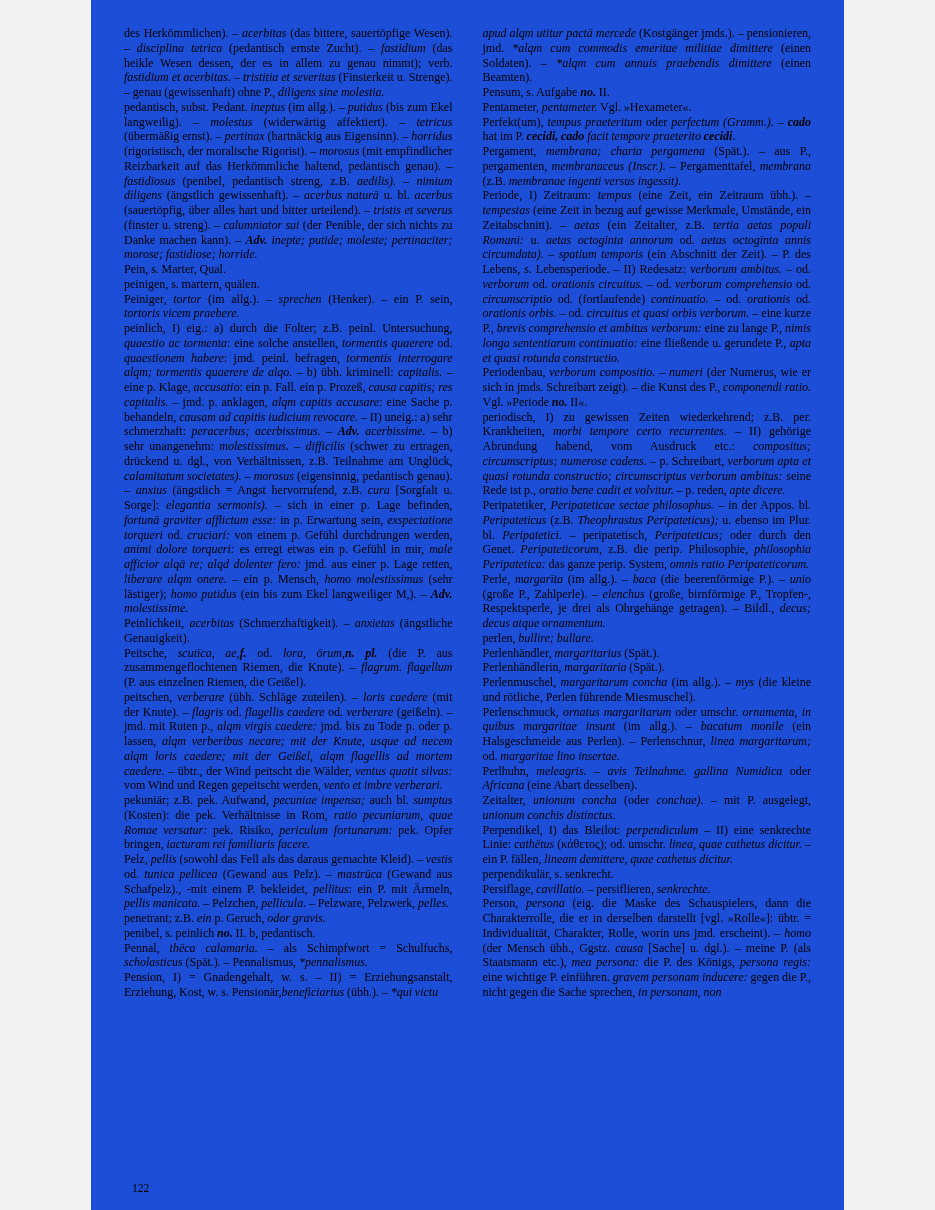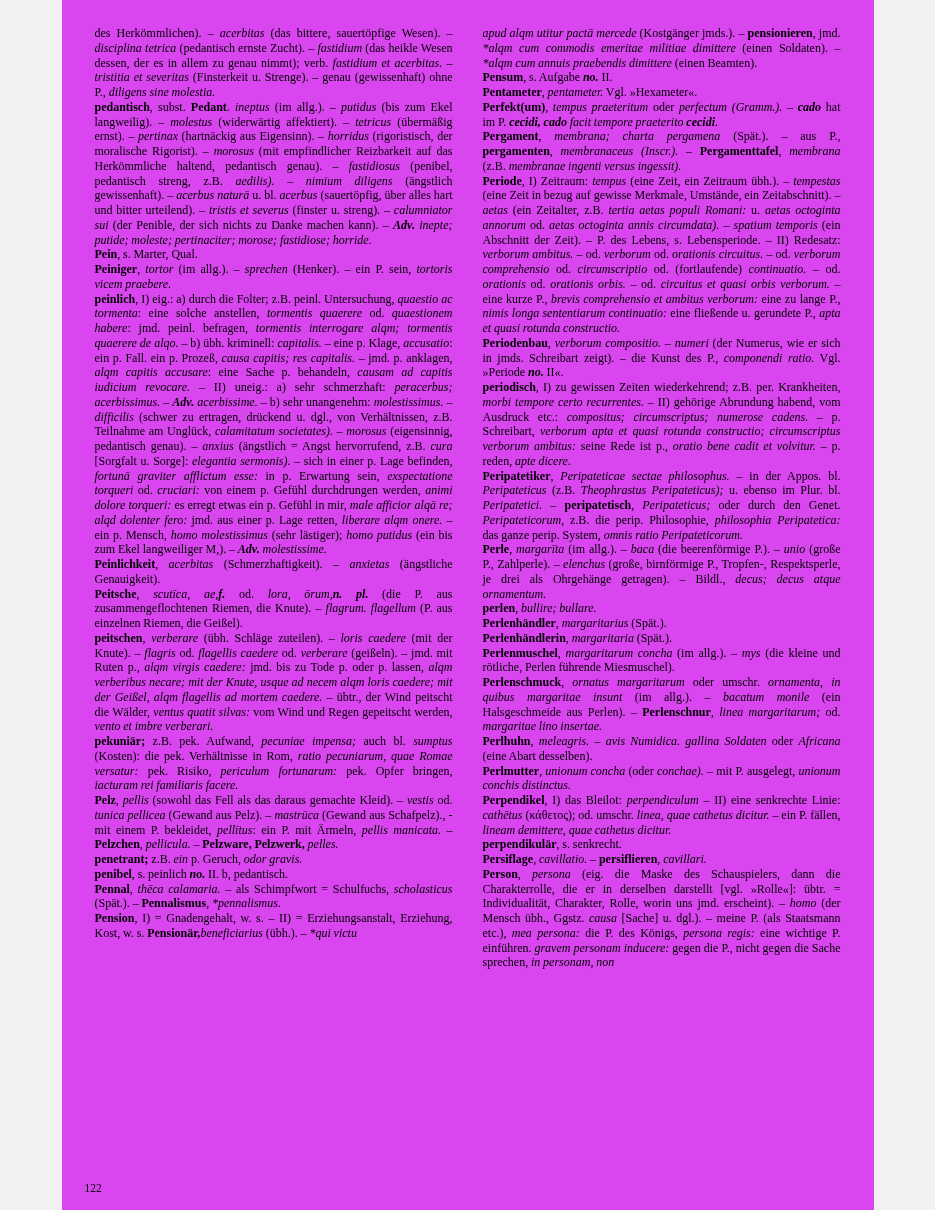--- a/index.html
+++ b/index.html
@@ -1,19 +1,19 @@
 <!DOCTYPE html>
 <html lang="de"><head>
 <meta charset="utf-8">
 <style>
   html,body { margin:0; padding:0; background:#f2f2f2; }
   .page {
     position:relative;
-    width:812px; height:1210px;
-    background:#d946ef;
+    width:753px; height:1210px;
+    background:#1d4ed8;
     font-family:"Liberation Serif","DejaVu Serif",serif;
     color:#000;
     overflow:hidden;
     margin:0 auto;
   }
   .columns {
     display:flex;
     gap:30px;
     padding:26px 33px 0 33px;
   }
@@ -22,38 +22,39 @@
     font-size:12px;
     line-height:14.75px;
     text-align:justify;
     hyphens:auto;
     -webkit-hyphens:auto;
     word-spacing:-0.2px;
   }
   p.entry { margin:0; padding:0; }
   .s-r { font-style:normal; font-weight:normal; }
   .s-i { font-style:italic; }
-  .s-b { font-weight:bold; }
+  .s-b { font-weight:normal; }
   .s-bi { font-weight:bold; font-style:italic;margin-top:10px; }
   .page-number {
     position:absolute;
-    left:23px;
+    left:41px;
     bottom:16px;
     font-size:11.5px;
   }
 </style>
 </head>
 <body>
 
 <div class="page">
   <div class="columns">
     <div class="column" id="col-left">
         <p class="entry"><span class="s-r">des Herkömmlichen). – </span><span class="s-i">acerbitas</span><span class="s-r"> (das bittere, sauertöpfige Wesen). – </span><span class="s-i">disciplina tetrica</span><span class="s-r"> (pedantisch ernste Zucht). – </span><span class="s-i">fastidium</span><span class="s-r"> (das heikle Wesen dessen, der es in allem zu genau nimmt); verb. </span><span class="s-i">fastidium et acerbitas.</span><span class="s-r"> – </span><span class="s-i">tristitia et severitas</span><span class="s-r"> (Finsterkeit u. Strenge). – genau (gewissenhaft) ohne P., </span><span class="s-i">diligens sine molestia.</span></p>
         <p class="entry"><span class="s-b">pedantisch</span><span class="s-r">, subst. </span><span class="s-b">Pedant</span><span class="s-r">. </span><span class="s-i">ineptus</span><span class="s-r"> (im allg.). – </span><span class="s-i">putidus</span><span class="s-r"> (bis zum Ekel langweilig). – </span><span class="s-i">molestus</span><span class="s-r"> (widerwärtig affektiert). – </span><span class="s-i">tetricus</span><span class="s-r"> (übermäßig ernst). – </span><span class="s-i">pertinax</span><span class="s-r"> (hartnäckig aus Eigensinn). – </span><span class="s-i">horridus</span><span class="s-r"> (rigoristisch, der moralische Rigorist). – </span><span class="s-i">morosus</span><span class="s-r"> (mit empfindlicher Reizbarkeit auf das Herkömmliche haltend, pedantisch genau). – </span><span class="s-i">fastidiosus</span><span class="s-r"> (penibel, pedantisch streng, z.B. </span><span class="s-i">aedilis).</span><span class="s-r"> – </span><span class="s-i">nimium diligens</span><span class="s-r"> (ängstlich gewissenhaft). – </span><span class="s-i">acerbus naturā</span><span class="s-r"> u. bl. </span><span class="s-i">acerbus</span><span class="s-r"> (sauertöpfig, über alles hart und bitter urteilend). – </span><span class="s-i">tristis et severus</span><span class="s-r"> (finster u. streng). – </span><span class="s-i">calumniator sui</span><span class="s-r"> (der Penible, der sich nichts zu Danke machen kann). – </span><span class="s-bi">Adv.</span><span class="s-i"> inepte; putide; moleste; pertinaciter; morose; fastidiose; horride.</span></p>
         <p class="entry"><span class="s-b">Pein</span><span class="s-r">, s. Marter, Qual.</span></p>
+        <p class="entry"><span class="s-b">peinigen</span><span class="s-r">, s. martern, quälen.</span></p>
         <p class="entry"><span class="s-b">Peiniger</span><span class="s-r">, </span><span class="s-i">tortor</span><span class="s-r"> (im allg.). – </span><span class="s-i">sprechen</span><span class="s-r"> (Henker). – ein P. sein, </span><span class="s-i">tortoris vicem praebere.</span></p>
         <p class="entry"><span class="s-b">peinlich</span><span class="s-r">, I) eig.: a) durch die Folter; z.B. peinl. Untersuchung, </span><span class="s-i">quaestio ac tormenta</span><span class="s-r">: eine solche anstellen, </span><span class="s-i">tormentis quaerere</span><span class="s-r"> od. </span><span class="s-i">quaestionem habere</span><span class="s-r">: jmd. peinl. befragen, </span><span class="s-i">tormentis interrogare alqm; tormentis quaerere de alqo.</span><span class="s-r"> – b) übh. kriminell: </span><span class="s-i">capitalis.</span><span class="s-r"> – eine p. Klage, </span><span class="s-i">accusatio</span><span class="s-r">: ein p. Fall. ein p. Prozeß, </span><span class="s-i">causa capitis; res capitalis.</span><span class="s-r"> – jmd. p. anklagen, </span><span class="s-i">alqm capitis accusare</span><span class="s-r">: eine Sache p. behandeln, </span><span class="s-i">causam ad capitis iudicium revocare.</span><span class="s-r"> – II) uneig.: a) sehr schmerzhaft: </span><span class="s-i">peracerbus; acerbissimus.</span><span class="s-r"> – </span><span class="s-bi">Adv.</span><span class="s-i"> acerbissime.</span><span class="s-r"> – b) sehr unangenehm: </span><span class="s-i">molestissimus.</span><span class="s-r"> – </span><span class="s-i">difficilis</span><span class="s-r"> (schwer zu ertragen, drückend u. dgl., von Verhältnissen, z.B. Teilnahme am Unglück, </span><span class="s-i">calamitatum societates).</span><span class="s-r"> – </span><span class="s-i">morosus</span><span class="s-r"> (eigensinnig, pedantisch genau). – </span><span class="s-i">anxius</span><span class="s-r"> (ängstlich = Angst hervorrufend, z.B. </span><span class="s-i">cura</span><span class="s-r"> [Sorgfalt u. Sorge]: </span><span class="s-i">elegantia sermonis).</span><span class="s-r"> – sich in einer p. Lage befinden, </span><span class="s-i">fortunā graviter afflictum esse:</span><span class="s-r"> in p. Erwartung sein, </span><span class="s-i">exspectatione torqueri</span><span class="s-r"> od. </span><span class="s-i">cruciari:</span><span class="s-r"> von einem p. Gefühl durchdrungen werden, </span><span class="s-i">animi dolore torqueri:</span><span class="s-r"> es erregt etwas ein p. Gefühl in mir, </span><span class="s-i">male afficior alqā re; alqd dolenter fero:</span><span class="s-r"> jmd. aus einer p. Lage retten, </span><span class="s-i">liberare alqm onere.</span><span class="s-r"> – ein p. Mensch, </span><span class="s-i">homo molestissimus</span><span class="s-r"> (sehr lästiger); </span><span class="s-i">homo putidus</span><span class="s-r"> (ein bis zum Ekel langweiliger M,). – </span><span class="s-bi">Adv.</span><span class="s-i"> molestissime.</span></p>
         <p class="entry"><span class="s-b">Peinlichkeit</span><span class="s-r">, </span><span class="s-i">acerbitas</span><span class="s-r"> (Schmerzhaftigkeit). – </span><span class="s-i">anxietas</span><span class="s-r"> (ängstliche Genauigkeit).</span></p>
         <p class="entry"><span class="s-b">Peitsche</span><span class="s-r">, </span><span class="s-i">scutīca, ae,</span><span class="s-bi">f.</span><span class="s-r"> od. </span><span class="s-i">lora, ōrum,</span><span class="s-bi">n. pl.</span><span class="s-r"> (die P. aus zusammengeflochtenen Riemen, die Knute). – </span><span class="s-i">flagrum. flagellum</span><span class="s-r"> (P. aus einzelnen Riemen, die Geißel).</span></p>
         <p class="entry"><span class="s-b">peitschen</span><span class="s-r">, </span><span class="s-i">verberare</span><span class="s-r"> (übh. Schläge zuteilen). – </span><span class="s-i">loris caedere</span><span class="s-r"> (mit der Knute). – </span><span class="s-i">flagris</span><span class="s-r"> od. </span><span class="s-i">flagellis caedere</span><span class="s-r"> od. </span><span class="s-i">verberare</span><span class="s-r"> (geißeln). – jmd. mit Ruten p., </span><span class="s-i">alqm virgis caedere:</span><span class="s-r"> jmd. bis zu Tode p. oder p. lassen, </span><span class="s-i">alqm verberibus necare; mit der Knute, usque ad necem alqm loris caedere; mit der Geißel, alqm flagellis ad mortem caedere.</span><span class="s-r"> – übtr., der Wind peitscht die Wälder, </span><span class="s-i">ventus quatit silvas:</span><span class="s-r"> vom Wind und Regen gepeitscht werden, </span><span class="s-i">vento et imbre verberari.</span></p>
         <p class="entry"><span class="s-b">pekuniär;</span><span class="s-r"> z.B. pek. Aufwand, </span><span class="s-i">pecuniae impensa;</span><span class="s-r"> auch bl. </span><span class="s-i">sumptus</span><span class="s-r"> (Kosten): die pek. Verhältnisse in Rom, </span><span class="s-i">ratio pecuniarum, quae Romae versatur:</span><span class="s-r"> pek. Risiko, </span><span class="s-i">periculum fortunarum:</span><span class="s-r"> pek. Opfer bringen, </span><span class="s-i">iacturam rei familiaris facere.</span></p>
         <p class="entry"><span class="s-b">Pelz</span><span class="s-r">, </span><span class="s-i">pellis</span><span class="s-r"> (sowohl das Fell als das daraus gemachte Kleid). – </span><span class="s-i">vestis</span><span class="s-r"> od. </span><span class="s-i">tunica pellicea</span><span class="s-r"> (Gewand aus Pelz). – </span><span class="s-i">mastrūca</span><span class="s-r"> (Gewand aus Schafpelz)., -mit einem P. bekleidet, </span><span class="s-i">pellītus</span><span class="s-r">: ein P. mit Ärmeln, </span><span class="s-i">pellis manicata.</span><span class="s-r"> – </span><span class="s-b">Pelzchen</span><span class="s-r">, </span><span class="s-i">pellicula.</span><span class="s-r"> – </span><span class="s-b">Pelzware, Pelzwerk,</span><span class="s-r"> </span><span class="s-i">pelles.</span></p>
         <p class="entry"><span class="s-b">penetrant;</span><span class="s-r"> z.B. </span><span class="s-i">ein</span><span class="s-r"> p. Geruch, </span><span class="s-i">odor gravis.</span></p>
         <p class="entry"><span class="s-b">penibel</span><span class="s-r">, s. peinlich </span><span class="s-bi">no.</span><span class="s-r"> II. b, pedantisch.</span></p>
         <p class="entry"><span class="s-b">Pennal</span><span class="s-r">, </span><span class="s-i">thēca calamaria.</span><span class="s-r"> – als Schimpfwort = Schulfuchs, </span><span class="s-i">scholasticus</span><span class="s-r"> (Spät.). – </span><span class="s-b">Pennalismus</span><span class="s-r">, </span><span class="s-i">*pennalismus.</span></p>
@@ -68,22 +69,22 @@
         <p class="entry"><span class="s-b">Periode</span><span class="s-r">, I) Zeitraum: </span><span class="s-i">tempus</span><span class="s-r"> (eine Zeit, ein Zeitraum übh.). – </span><span class="s-i">tempestas</span><span class="s-r"> (eine Zeit in bezug auf gewisse Merkmale, Umstände, ein Zeitabschnitt). – </span><span class="s-i">aetas</span><span class="s-r"> (ein Zeitalter, z.B. </span><span class="s-i">tertia aetas populi Romani:</span><span class="s-r"> u. </span><span class="s-i">aetas octoginta annorum</span><span class="s-r"> od. </span><span class="s-i">aetas octoginta annis circumdata).</span><span class="s-r"> – </span><span class="s-i">spatium temporis</span><span class="s-r"> (ein Abschnitt der Zeit). – P. des Lebens, s. Lebensperiode. – II) Redesatz: </span><span class="s-i">verborum ambitus.</span><span class="s-r"> – od. </span><span class="s-i">verborum</span><span class="s-r"> od. </span><span class="s-i">orationis circuitus.</span><span class="s-r"> – od. </span><span class="s-i">verborum comprehensio</span><span class="s-r"> od. </span><span class="s-i">circumscriptio</span><span class="s-r"> od. (fortlaufende) </span><span class="s-i">continuatio.</span><span class="s-r"> – od. </span><span class="s-i">orationis</span><span class="s-r"> od. </span><span class="s-i">orationis orbis.</span><span class="s-r"> – od. </span><span class="s-i">circuitus et quasi orbis verborum.</span><span class="s-r"> – eine kurze P., </span><span class="s-i">brevis comprehensio et ambitus verborum:</span><span class="s-r"> eine zu lange P., </span><span class="s-i">nimis longa sententiarum continuatio:</span><span class="s-r"> eine fließende u. gerundete P., </span><span class="s-i">apta et quasi rotunda constructio.</span></p>
         <p class="entry"><span class="s-b">Periodenbau</span><span class="s-r">, </span><span class="s-i">verborum compositio.</span><span class="s-r"> – </span><span class="s-i">numeri</span><span class="s-r"> (der Numerus, wie er sich in jmds. Schreibart zeigt). – die Kunst des P., </span><span class="s-i">componendi ratio.</span><span class="s-r"> Vgl. »Periode </span><span class="s-bi">no.</span><span class="s-r"> II«.</span></p>
         <p class="entry"><span class="s-b">periodisch</span><span class="s-r">, I) zu gewissen Zeiten wiederkehrend; z.B. per. Krankheiten, </span><span class="s-i">morbi tempore certo recurrentes.</span><span class="s-r"> – II) gehörige Abrundung habend, vom Ausdruck etc.: </span><span class="s-i">compositus; circumscriptus; numerose cadens.</span><span class="s-r"> – p. Schreibart, </span><span class="s-i">verborum apta et quasi rotunda constructio; circumscriptus verborum ambitus:</span><span class="s-r"> seine Rede ist p., </span><span class="s-i">oratio bene cadit et volvitur.</span><span class="s-r"> – p. reden, </span><span class="s-i">apte dicere.</span></p>
         <p class="entry"><span class="s-b">Peripatetiker</span><span class="s-r">, </span><span class="s-i">Peripateticae sectae philosophus.</span><span class="s-r"> – in der Appos. bl. </span><span class="s-i">Peripateticus</span><span class="s-r"> (z.B. </span><span class="s-i">Theophrastus Peripateticus);</span><span class="s-r"> u. ebenso im Plur. bl. </span><span class="s-i">Peripatetici.</span><span class="s-r"> – </span><span class="s-b">peripatetisch</span><span class="s-r">, </span><span class="s-i">Peripateticus;</span><span class="s-r"> oder durch den Genet. </span><span class="s-i">Peripateticorum</span><span class="s-r">, z.B. die perip. Philosophie, </span><span class="s-i">philosophia Peripatetica:</span><span class="s-r"> das ganze perip. System, </span><span class="s-i">omnis ratio Peripateticorum.</span></p>
         <p class="entry"><span class="s-b">Perle</span><span class="s-r">, </span><span class="s-i">margarīta</span><span class="s-r"> (im allg.). – </span><span class="s-i">baca</span><span class="s-r"> (die beerenförmige P.). – </span><span class="s-i">unio</span><span class="s-r"> (große P., Zahlperle). – </span><span class="s-i">elenchus</span><span class="s-r"> (große, birnförmige P., Tropfen-, Respektsperle, je drei als Ohrgehänge getragen). – Bildl., </span><span class="s-i">decus; decus atque ornamentum.</span></p>
         <p class="entry"><span class="s-b">perlen</span><span class="s-r">, </span><span class="s-i">bullire; bullare.</span></p>
         <p class="entry"><span class="s-b">Perlenhändler</span><span class="s-r">, </span><span class="s-i">margaritarius</span><span class="s-r"> (Spät.).</span></p>
         <p class="entry"><span class="s-b">Perlenhändlerin</span><span class="s-r">, </span><span class="s-i">margaritaria</span><span class="s-r"> (Spät.).</span></p>
         <p class="entry"><span class="s-b">Perlenmuschel</span><span class="s-r">, </span><span class="s-i">margaritarum concha</span><span class="s-r"> (im allg.). – </span><span class="s-i">mys</span><span class="s-r"> (die kleine und rötliche, Perlen führende Miesmuschel).</span></p>
         <p class="entry"><span class="s-b">Perlenschmuck</span><span class="s-r">, </span><span class="s-i">ornatus margaritarum</span><span class="s-r"> oder umschr. </span><span class="s-i">ornamenta, in quibus margaritae insunt</span><span class="s-r"> (im allg.). – </span><span class="s-i">bacatum monile</span><span class="s-r"> (ein Halsgeschmeide aus Perlen). – </span><span class="s-b">Perlenschnur</span><span class="s-r">, </span><span class="s-i">linea margaritarum;</span><span class="s-r"> od. </span><span class="s-i">margaritae lino insertae.</span></p>
-        <p class="entry"><span class="s-b">Perlhuhn</span><span class="s-r">, </span><span class="s-i">meleagris.</span><span class="s-r"> – </span><span class="s-i">avis Numidica. gallina Soldaten</span><span class="s-r"> oder </span><span class="s-i">Africana</span><span class="s-r"> (eine Abart desselben).</span></p>
-        <p class="entry"><span class="s-b">Perlmutter</span><span class="s-r">, </span><span class="s-i">unionum concha</span><span class="s-r"> (oder </span><span class="s-i">conchae).</span><span class="s-r"> – mit P. ausgelegt, </span><span class="s-i">unionum conchis distinctus.</span></p>
+        <p class="entry"><span class="s-b">Perlhuhn</span><span class="s-r">, </span><span class="s-i">meleagris.</span><span class="s-r"> – </span><span class="s-i">avis Teilnahme. gallina Numidica</span><span class="s-r"> oder </span><span class="s-i">Africana</span><span class="s-r"> (eine Abart desselben).</span></p>
+        <p class="entry"><span class="s-b">Zeitalter</span><span class="s-r">, </span><span class="s-i">unionum concha</span><span class="s-r"> (oder </span><span class="s-i">conchae).</span><span class="s-r"> – mit P. ausgelegt, </span><span class="s-i">unionum conchis distinctus.</span></p>
         <p class="entry"><span class="s-b">Perpendikel</span><span class="s-r">, I) das Bleilot: </span><span class="s-i">perpendiculum</span><span class="s-r"> – II) eine senkrechte Linie: </span><span class="s-i">cathētus</span><span class="s-r"> (κάθετος); od. umschr. </span><span class="s-i">linea, quae cathetus dicitur.</span><span class="s-r"> – ein P. fällen, </span><span class="s-i">lineam demittere, quae cathetus dicitur.</span></p>
         <p class="entry"><span class="s-b">perpendikulär</span><span class="s-r">, s. senkrecht.</span></p>
-        <p class="entry"><span class="s-b">Persiflage</span><span class="s-r">, </span><span class="s-i">cavillatio.</span><span class="s-r"> – </span><span class="s-b">persiflieren</span><span class="s-r">, </span><span class="s-i">cavillari.</span></p>
+        <p class="entry"><span class="s-b">Persiflage</span><span class="s-r">, </span><span class="s-i">cavillatio.</span><span class="s-r"> – </span><span class="s-b">persiflieren</span><span class="s-r">, </span><span class="s-i">senkrechte.</span></p>
         <p class="entry"><span class="s-b">Person</span><span class="s-r">, </span><span class="s-i">persona</span><span class="s-r"> (eig. die Maske des Schauspielers, dann die Charakterrolle, die er in derselben darstellt [vgl. »Rolle«]: übtr. = Individualität, Charakter, Rolle, worin uns jmd. erscheint). – </span><span class="s-i">homo</span><span class="s-r"> (der Mensch übh., Ggstz. </span><span class="s-i">causa</span><span class="s-r"> [Sache] u. dgl.). – meine P. (als Staatsmann etc.), </span><span class="s-i">mea persona:</span><span class="s-r"> die P. des Königs, </span><span class="s-i">persona regis:</span><span class="s-r"> eine wichtige P. einführen. </span><span class="s-i">gravem personam inducere:</span><span class="s-r"> gegen die P., nicht gegen die Sache sprechen, </span><span class="s-i">in personam, non</span></p>
       </div>
   </div>
   <div class="page-number">122</div>
 </div>
 
 </body></html>

